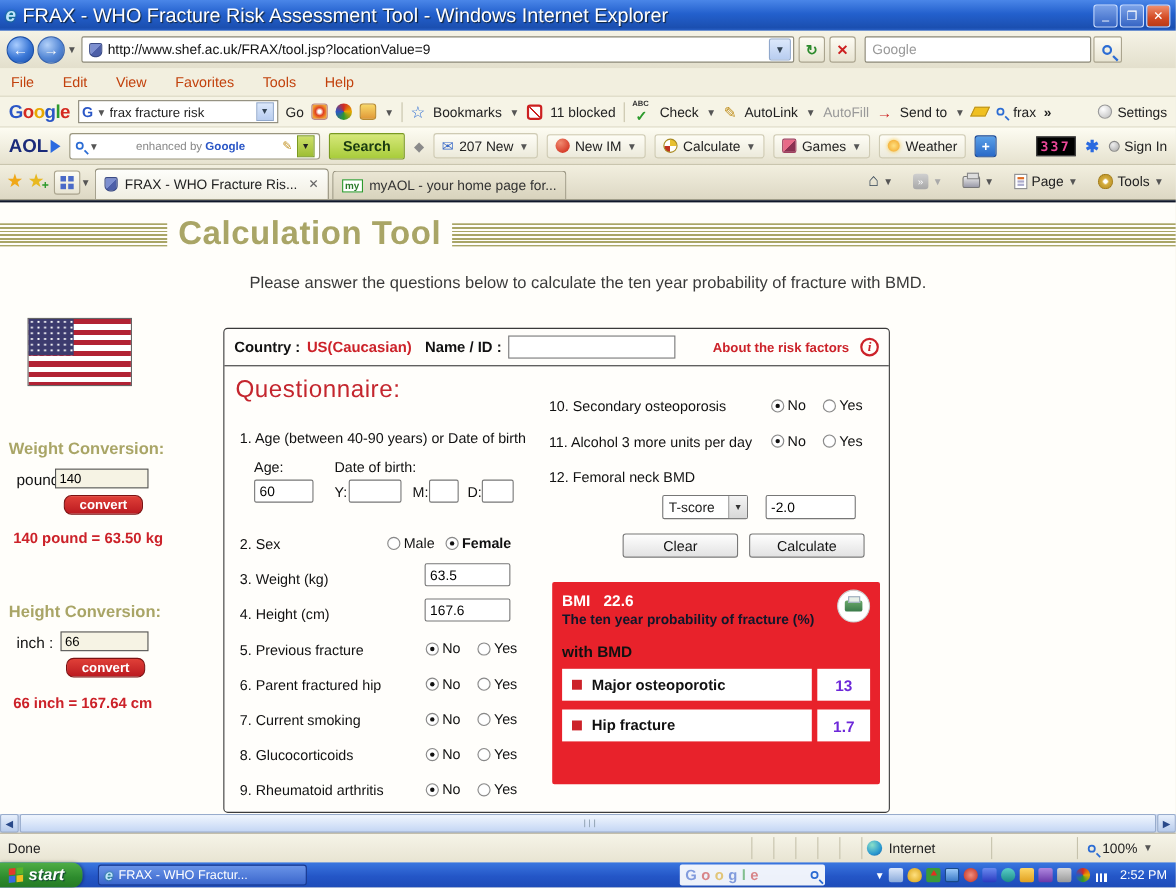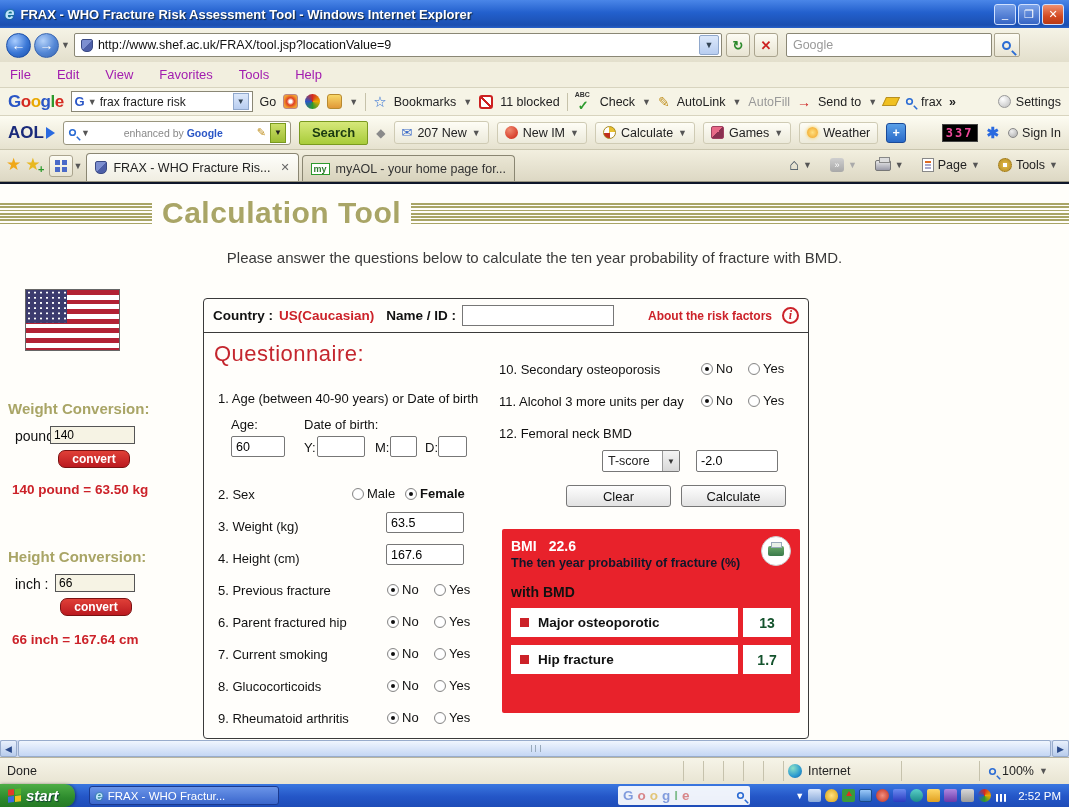--- a/index.html
+++ b/index.html
@@ -4,21 +4,21 @@
 <style>
   * { margin:0; padding:0; box-sizing:border-box; }
   body { font-family:"Liberation Sans", sans-serif; }
   #screen { position:relative; width:1069px; height:807px; background:#ece9d8; overflow:hidden; font-size:13px; color:#222; }
 
   
   .titlebar { position:absolute; top:0; left:0; right:0; height:28px;
     background:linear-gradient(#4a86e8,#2360cd 45%,#1b4fb0 90%,#2a62c8);
     display:flex; align-items:center; padding:0 5px; gap:6px; }
   .ie-e { font-weight:bold; font-style:italic; font-size:17px; color:#bfe3ff; text-shadow:0 0 2px #084; }
-  .titlebar .title { color:#fff; font-weight:bold; font-size:13px; text-shadow:1px 1px 1px #123; flex:1;
+  .titlebar .title { color:#fff; font-weight:normal; font-size:18px; text-shadow:1px 1px 1px #123; flex:1;
     white-space:nowrap; overflow:hidden; }
   .winbtns { display:flex; gap:2px; }
   .winbtn { width:22px; height:21px; border:1px solid #cfe0ff; border-radius:3px; color:#fff; font-size:11px;
     display:flex; align-items:center; justify-content:center;
     background:linear-gradient(#7ba2e8,#3665c4); }
   .winbtn.close { background:linear-gradient(#ef9070,#d34a22 60%,#b93a16); }
 
   
   .addrrow { position:absolute; top:28px; left:0; right:0; height:34px; background:linear-gradient(#f5f3e6,#e3dfcc);
     display:flex; align-items:center; padding:0 6px; }
@@ -45,21 +45,21 @@
   .magbtn { width:26px; height:24px; margin-left:2px; display:flex; align-items:center; justify-content:center;
     background:linear-gradient(#fdfcf4,#e8e4d2); border:1px solid #aaa48e; border-radius:2px; }
   .mag { width:9px; height:9px; border:2px solid #2b6cd4; border-radius:50%; position:relative; }
   .mag::after { content:''; position:absolute; width:6px; height:2px; background:#2b6cd4;
     transform:rotate(45deg); left:7px; top:9px; }
   .mag.small { transform:scale(.8); }
 
   
   .menurow { position:absolute; top:62px; left:0; right:0; height:26px; background:#f2efdf;
     display:flex; align-items:center; gap:26px; padding:0 10px; border-bottom:1px solid #d8d4bf; }
-  .menuitem { font-size:13px; color:#a21caf; }
+  .menuitem { font-size:13px; color:#c2410c; }
 
   
   .gbar { position:absolute; top:88px; left:0; right:0; height:28px; background:#f6f4e6;
     display:flex; align-items:center; gap:7px; padding:0 8px; border-bottom:1px solid #d8d4bf; font-size:12.5px; }
   .glogo { font-weight:bold; font-size:17px; letter-spacing:-.5px; }
   .gl-b{color:#2a56c6;} .gl-r{color:#d42a20;} .gl-y{color:#e8a800;} .gl-g{color:#2c9a2c;}
   .gsearch { display:flex; align-items:center; width:182px; height:21px; background:#fff;
     border:1px solid #8a8775; padding:0 3px; gap:3px; }
   .g-icon { font-weight:bold; color:#2a56c6; font-size:13px; }
   .gsearch .q { flex:1; font-size:12px; white-space:nowrap; overflow:hidden; }
@@ -205,21 +205,21 @@
   .printcircle { position:absolute; top:7px; right:9px; width:30px; height:30px; border-radius:50%; background:#fff;
     display:flex; align-items:center; justify-content:center; border:1px solid #ccc; }
   .printcircle .p2 { width:16px; height:10px; background:linear-gradient(#6aa86a,#3a7a4a); border-radius:2px; position:relative; }
   .printcircle .p2::before { content:''; position:absolute; top:-4px; left:3px; width:9px; height:4px; background:#e8f0e8; border:1px solid #9ab; }
   .withbmd { color:#111; font-weight:bold; font-size:14px; margin-top:14px; }
   .resrow { display:flex; margin-top:8px; height:29px; }
   .resrow .cell { background:#fff; display:flex; align-items:center; gap:9px; padding:0 9px; width:228px; }
   .resrow .bullet { width:9px; height:9px; background:#cc2229; flex:none; }
   .resrow .rlabel { font-size:13.5px; font-weight:bold; color:#111; }
   .resrow .vcell { background:#fff; width:48px; margin-left:5px; display:flex; align-items:center; justify-content:center;
-    color:#14532d; font-weight:bold; font-size:14px; }
+    color:#6d28d9; font-weight:bold; font-size:14px; }
 
   
   .hscroll { position:absolute; top:740px; left:0; right:0; height:17px; background:#cdd9ef; display:flex; }
   .scrollarrow { width:17px; height:17px; background:linear-gradient(#e8f0fc,#b8ccec); border:1px solid #98accc;
     border-radius:2px; font-size:9px; color:#2a4a8a; display:flex; align-items:center; justify-content:center; }
   .scrollarrow.right { margin-left:auto; }
   .thumb { flex:1; margin:0 1px; background:linear-gradient(#f0f6fe,#c4d6f4); border:1px solid #98accc; border-radius:2px; position:relative; }
   .thumb::after { content:''; position:absolute; left:50%; top:4px; width:8px; height:7px; margin-left:-4px;
     border-left:1px solid #9ab; border-right:1px solid #9ab; background:linear-gradient(90deg,transparent 3px,#9ab 3px 4px,transparent 4px); }
   .statusbar { position:absolute; top:757px; left:0; right:0; height:27px; background:linear-gradient(#f6f4e8,#e8e4d2);

